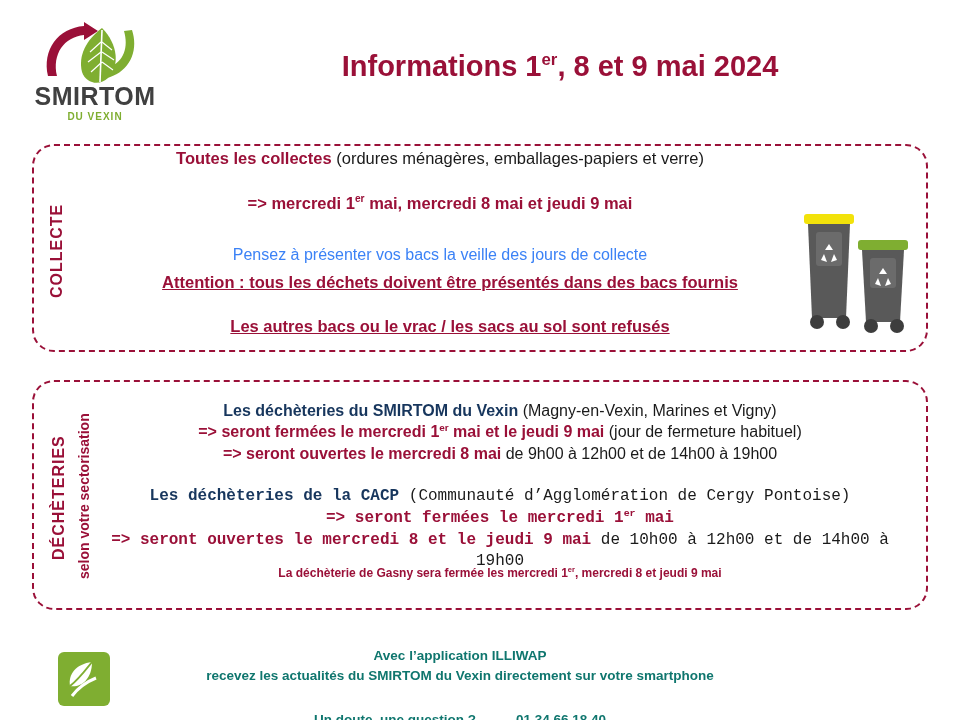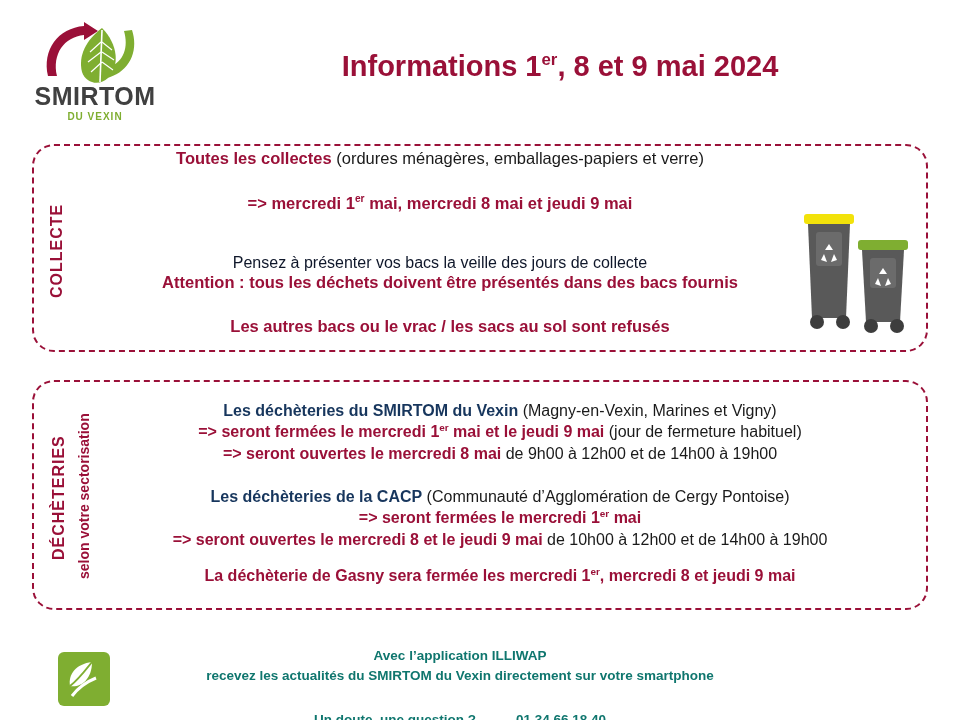--- a/index.html
+++ b/index.html
@@ -157,53 +157,55 @@
 
   #collecte-l1 {
     left: 70px;
     top: 148px;
     width: 740px;
     font-size: 16.5px;
     font-weight: bold;
   }
   #collecte-l2 {
     left: 70px;
-    top: 252px;
+    top: 244px;
     width: 740px;
     font-size: 16px;
-    color: #0f172a;
+    color: #3b82f6;
     font-weight: normal;
   }
   #collecte-l3 {
     left: 70px;
     top: 272px;
     width: 760px;
     font-size: 16.5px;
     font-weight: bold;
+    text-decoration: underline;
   }
 
   #dech-l1 {
     left: 100px;
     top: 400px;
     width: 800px;
     font-size: 16px;
     font-weight: bold;
   }
   #dech-l2 {
     left: 100px;
     top: 486px;
     width: 800px;
     font-size: 16px;
     font-weight: bold;
+    font-family: Liberation Mono, monospace;
   }
   #dech-l3 {
     left: 100px;
     top: 565px;
     width: 800px;
-    font-size: 16px;
+    font-size: 12px;
     font-weight: bold;
   }
 
   
   .bins {
     position: absolute;
     left: 800px;
     top: 192px;
     width: 120px;
     height: 148px;

